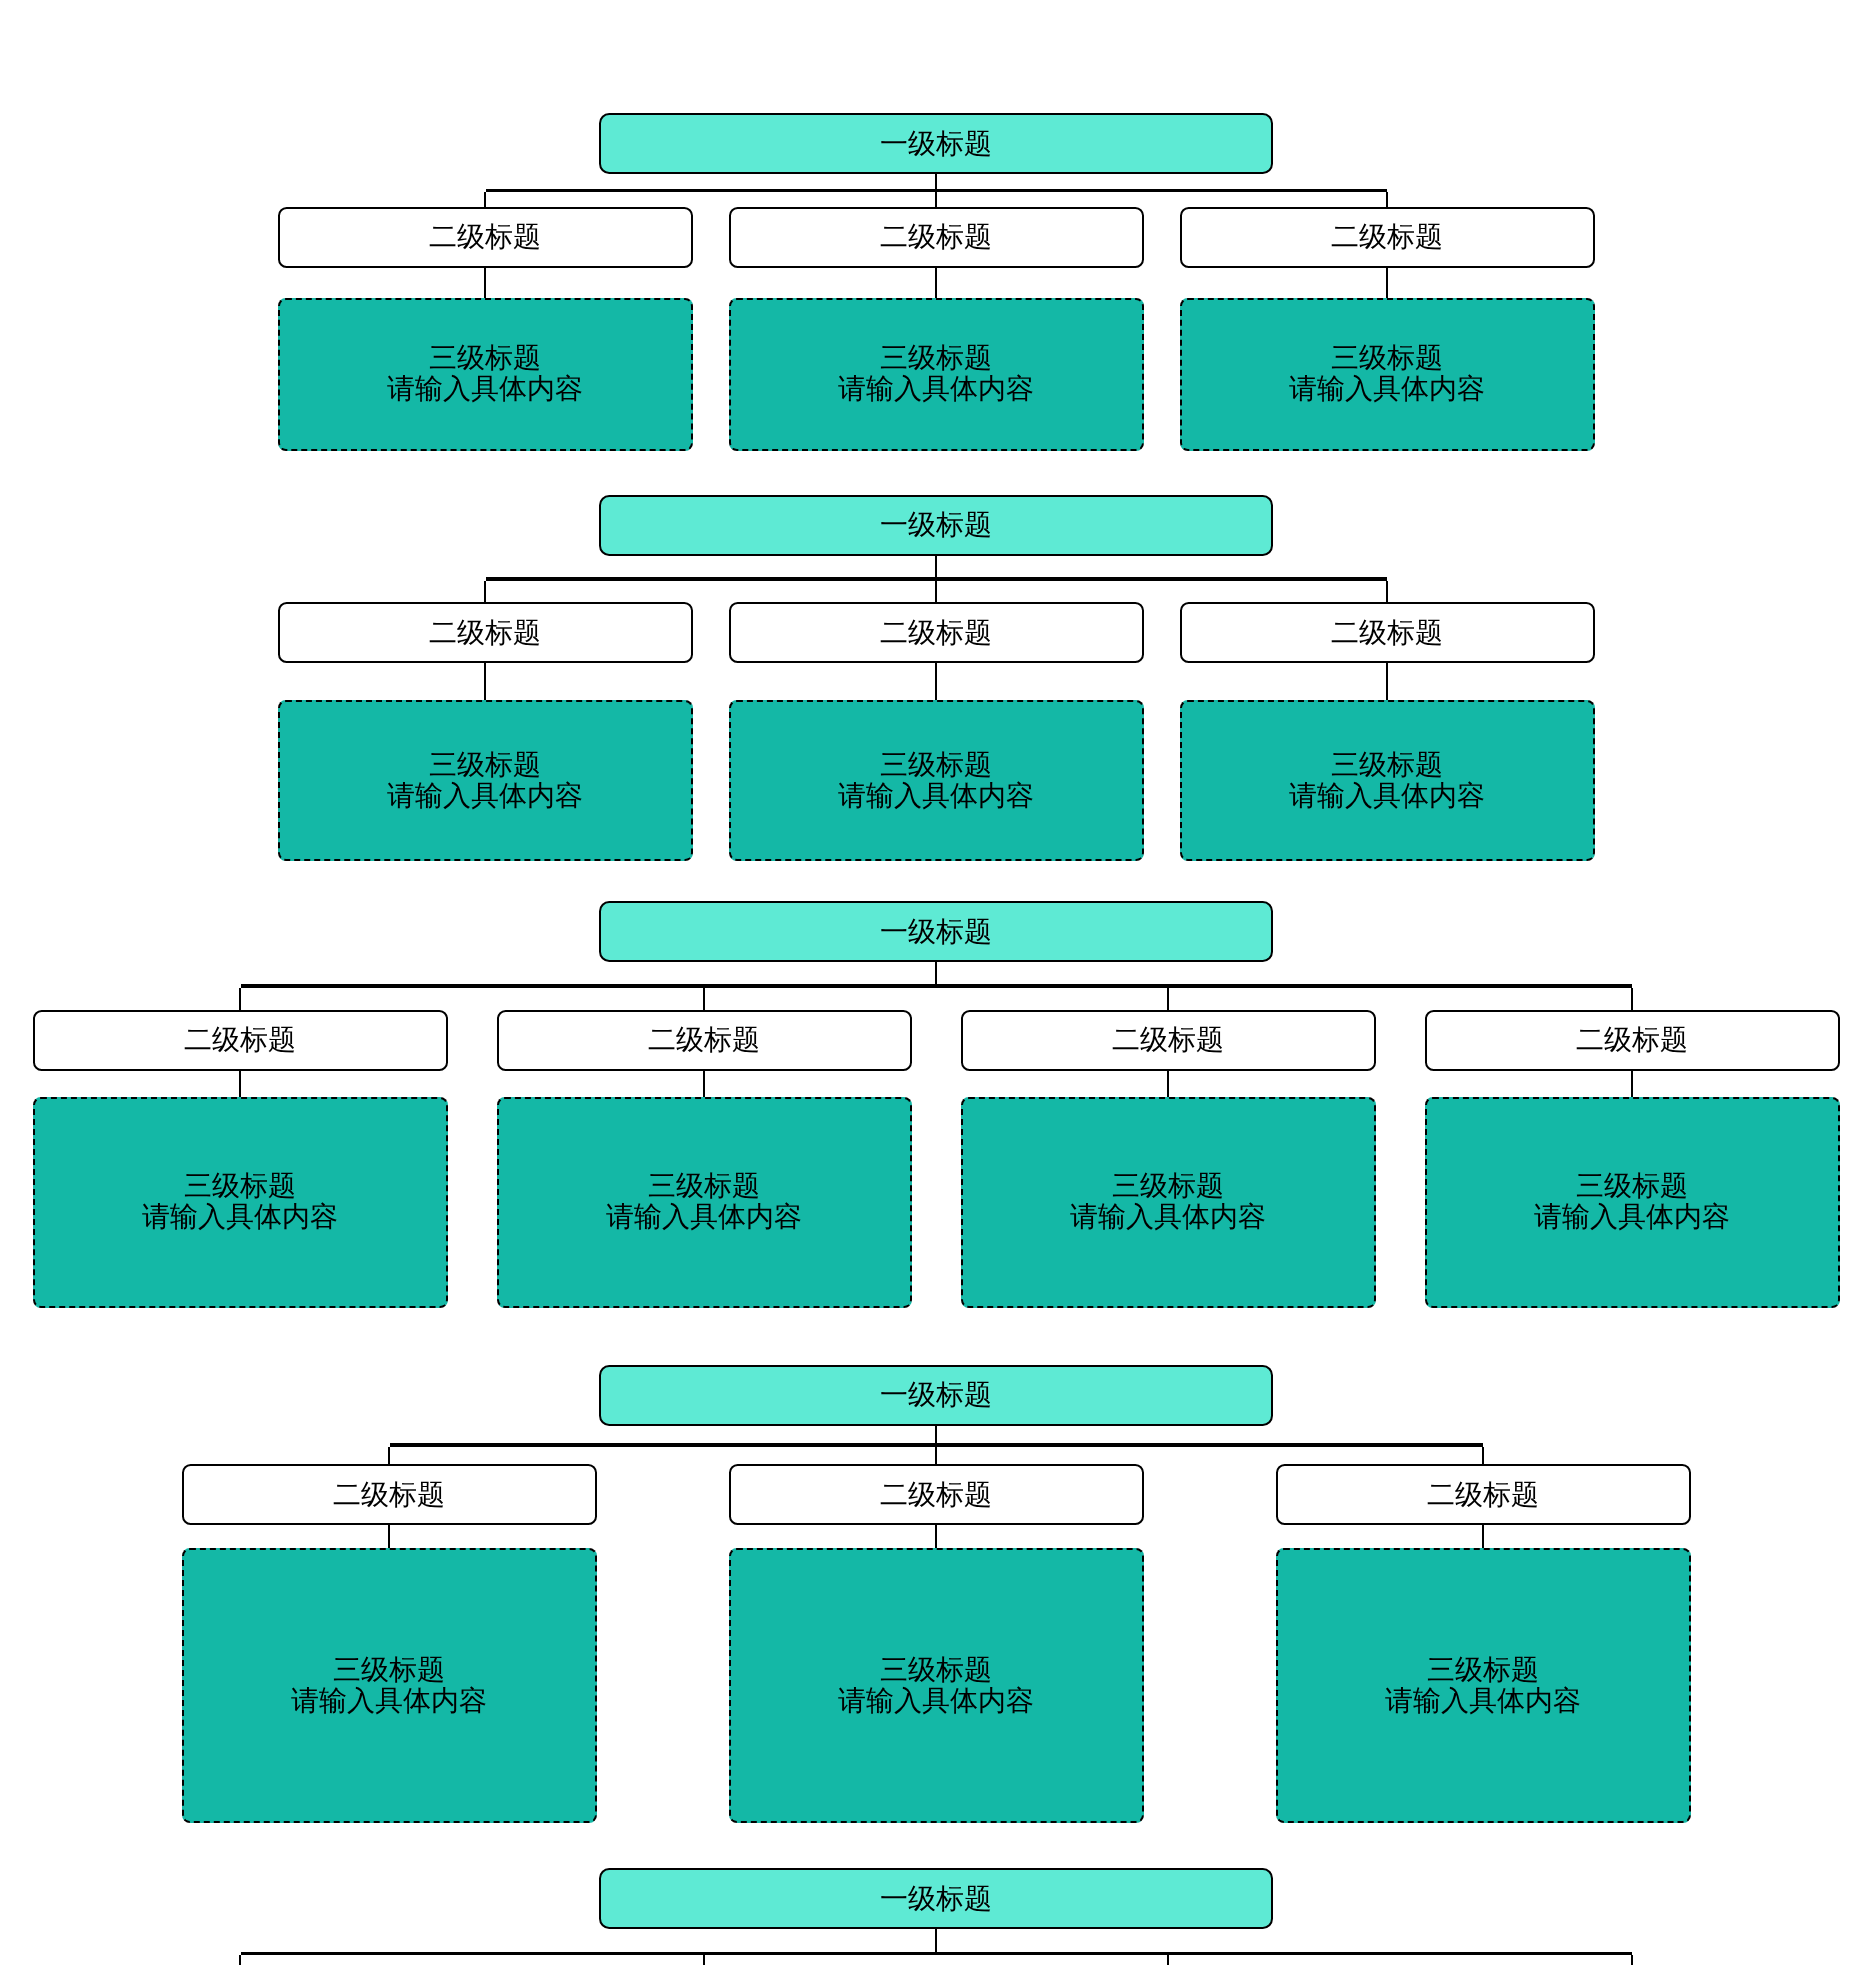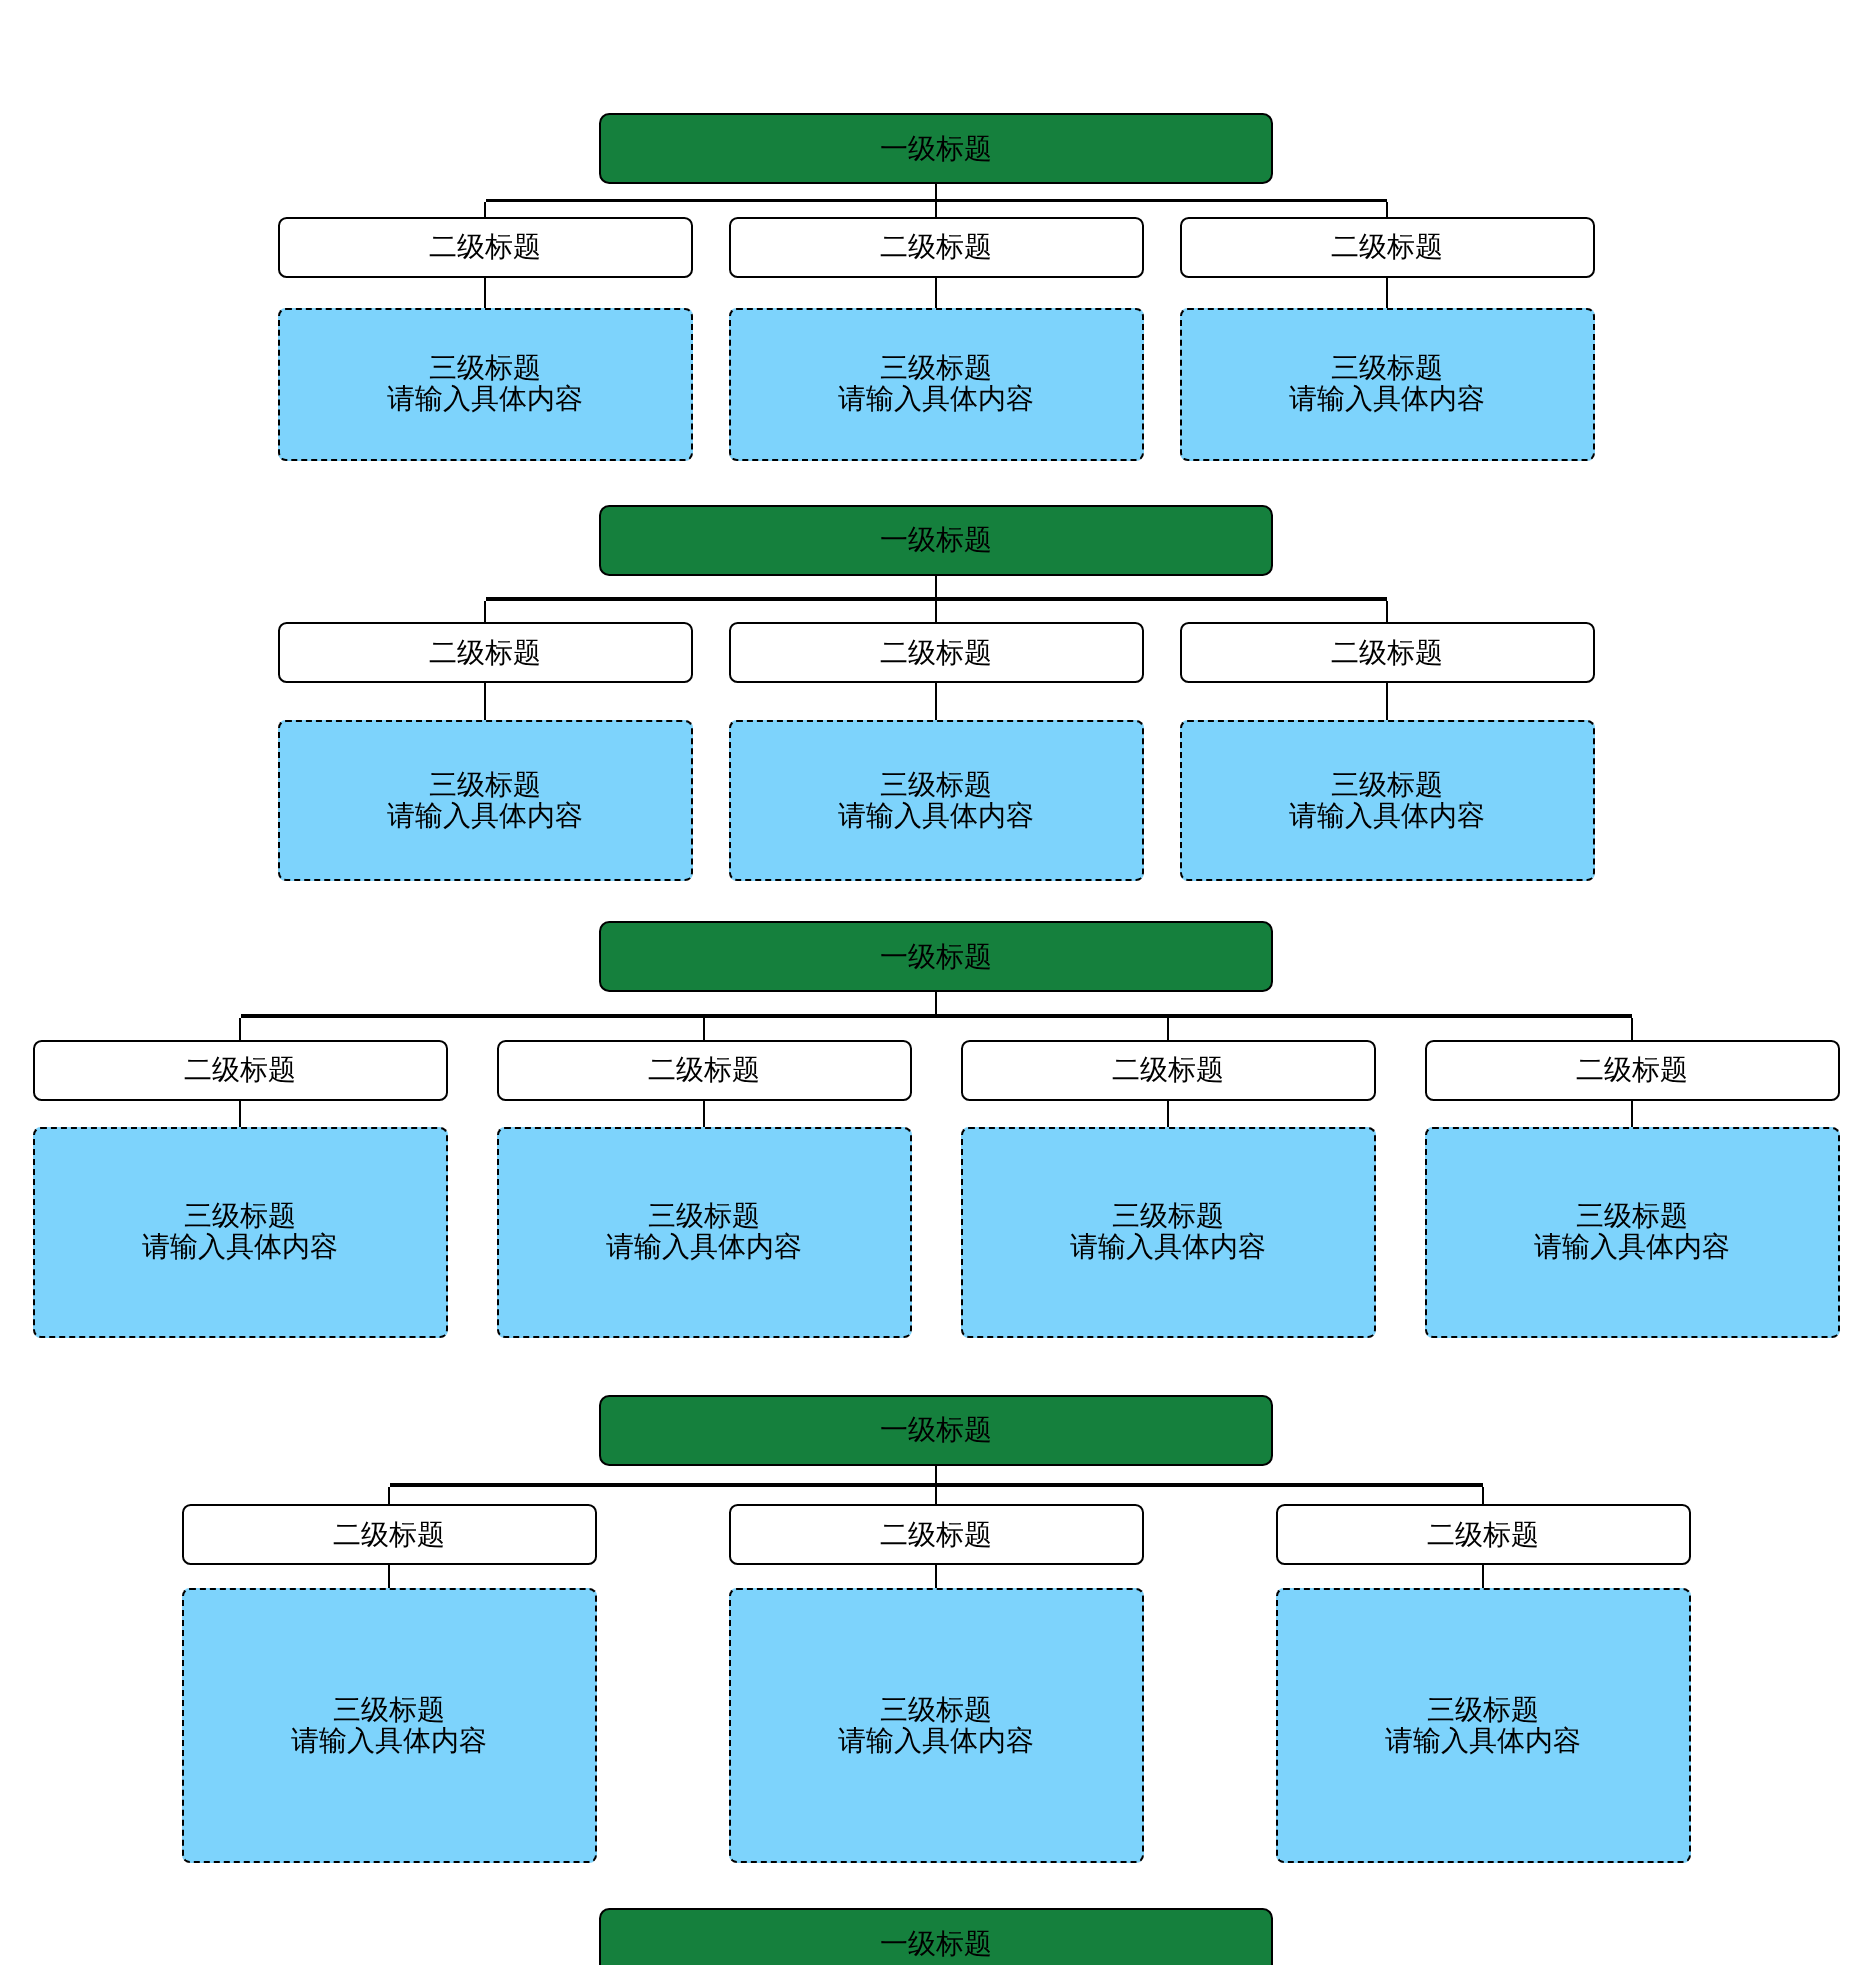--- a/index.html
+++ b/index.html
@@ -7,31 +7,31 @@
     width:1872px;height:2647px;background:#ffffff;
     font-family:"Liberation Sans","DejaVu Sans",sans-serif;color:#000;
     overflow:hidden;
   }
   .tree{display:flex;flex-direction:column;align-items:center;}
   .node{
     box-sizing:border-box;display:flex;align-items:center;justify-content:center;
     border:2px solid #000;background:#ffffff;text-align:center;
   }
   .root{
-    width:674px;height:71px;background:#15803d;border-radius:10.2px;
+    width:674px;height:61px;background:#5eead4;border-radius:10.2px;
     font-size:28px;line-height:1;
   }
   .lvl2{width:100%;height:61px;border-radius:8.6px;font-size:28px;line-height:1;justify-content:center;}
   .vstub{width:2.8px;background:#000;}
   .hline{height:3.5px;background:#000;}
   .cols{display:flex;justify-content:center;gap:var(--colgap);}
   .col{display:flex;flex-direction:column;align-items:center;width:var(--colw);}
   .dash{
     box-sizing:border-box;width:100%;height:var(--dashh);
-    border:2.4px dashed #000;border-radius:7.9px;background:#7dd3fc;
+    border:2.4px dashed #000;border-radius:7.9px;background:#14b8a6;
     display:flex;flex-direction:column;align-items:center;justify-content:center;
     font-size:28px;line-height:1.1;text-align:center;
   }
 </style>
 </head>
 <body>
 
 <section class="tree" style="--colw:415px;--colgap:36px;--dashh:153px;margin-top:113px;">
   <div class="node root">
     <span>一级标题</span>

